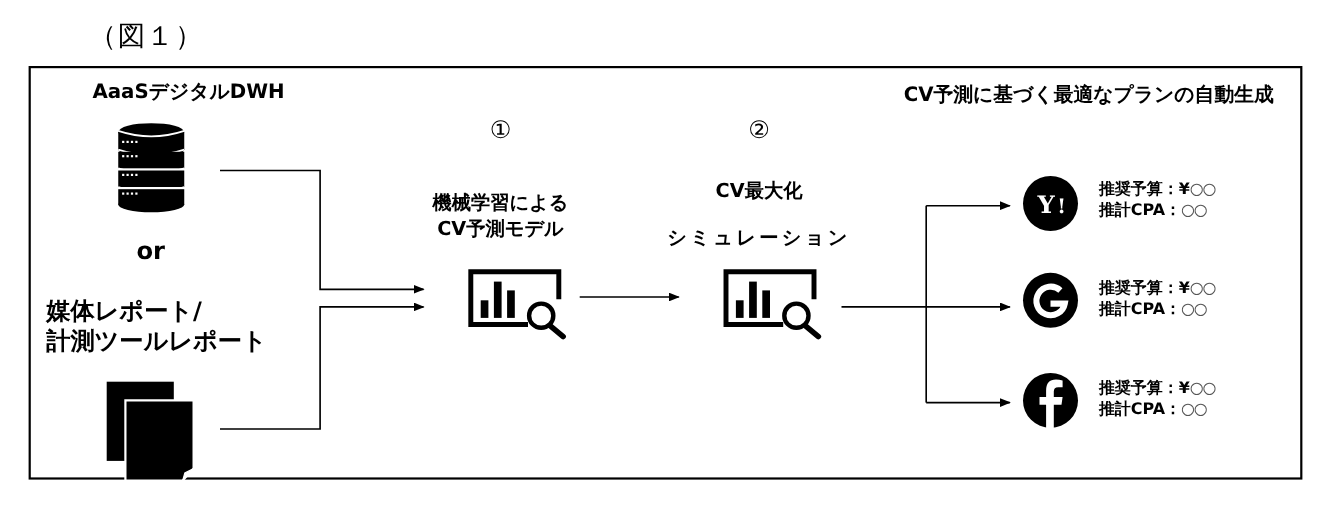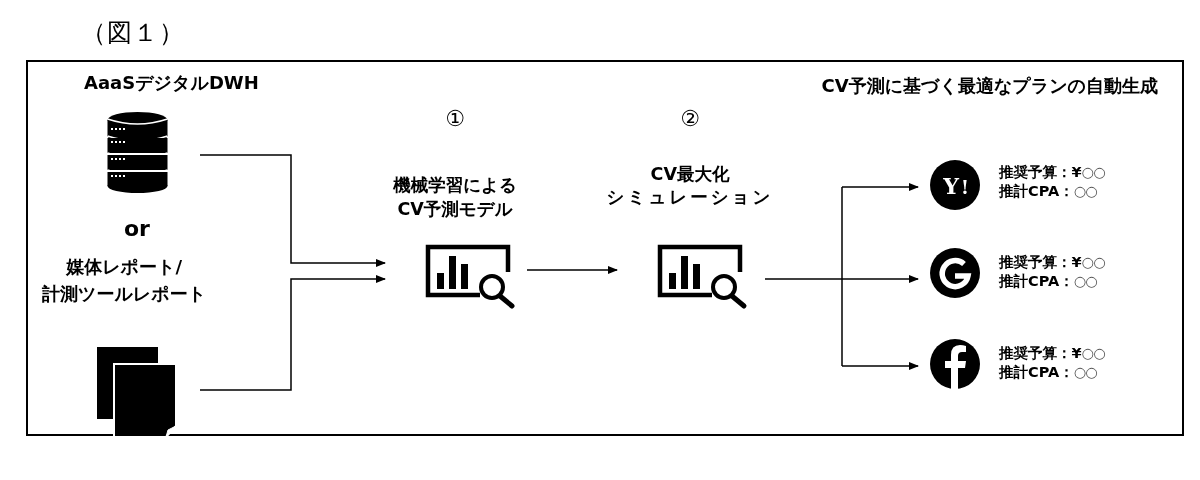--- a/index.html
+++ b/index.html
@@ -5,21 +5,21 @@
   html, body { margin:0; padding:0; background:#ffffff; }
   body { width:1200px; height:480px; position:relative; overflow:hidden;
          font-family:"DejaVu Sans","Liberation Sans",sans-serif; color:#000; }
   .abs { position:absolute; }
   .fig-title { left:33px; top:16px; font-size:25px; font-weight:normal; letter-spacing:1px;margin-left:48px; }
   .frame { left:26px; top:60px; width:1158px; height:376px; border:2px solid #000; box-sizing:border-box; }
   .bold { font-weight:bold; }
   .hdr-left { left:40px; top:71px; font-size:18px;margin-left:44px; }
   .hdr-right { right:42px; top:74px; font-size:18px; text-align:right; }
   .or-label { left:124px; top:216px; font-size:22px; }
-  .report-label { left:42px; top:253px; font-size:18px; line-height:27px;text-align:center; }
+  .report-label { left:42px; top:270px; font-size:22px; line-height:27px; }
   .step-num { font-size:22px; width:40px; text-align:center; }
   .model-label { font-size:17.5px; text-align:center; line-height:24px; width:220px; }
   .plat-label { font-size:14.5px; line-height:19px; white-space:nowrap; }
   .plat-label .ph { color:#555; font-weight:normal; letter-spacing:-1px; }
   svg.overlay { position:absolute; left:0; top:0; }
 </style>
 </head>
 <body>
 
 <div class="abs fig-title">（図１）</div>
@@ -136,21 +136,21 @@
 
 <div class="abs step-num" style="left:435px; top:106px;">①</div>
 <div class="abs model-label bold" style="left:345px; top:173px;">
   <div>機械学習による</div>
   <div>CV予測モデル</div>
 </div>
 
 <div class="abs step-num" style="left:670px; top:106px;">②</div>
 <div class="abs model-label bold" style="left:580px; top:163px; line-height:23px;">
   <div>CV最大化</div>
-  <div style="letter-spacing:3px;">シミュレーション</div>
+  <div style="letter-spacing:3px;margin-top:20px;">シミュレーション</div>
 </div>
 
 <div class="abs plat-label bold" style="left:999px; top:163px;">
   <div><span>推奨予算：</span><span>¥</span><span class="ph">○○</span></div>
   <div><span>推計CPA：</span><span class="ph">○○</span></div>
 </div>
 
 <div class="abs plat-label bold" style="left:999px; top:253px;">
   <div><span>推奨予算：</span><span>¥</span><span class="ph">○○</span></div>
   <div><span>推計CPA：</span><span class="ph">○○</span></div>

